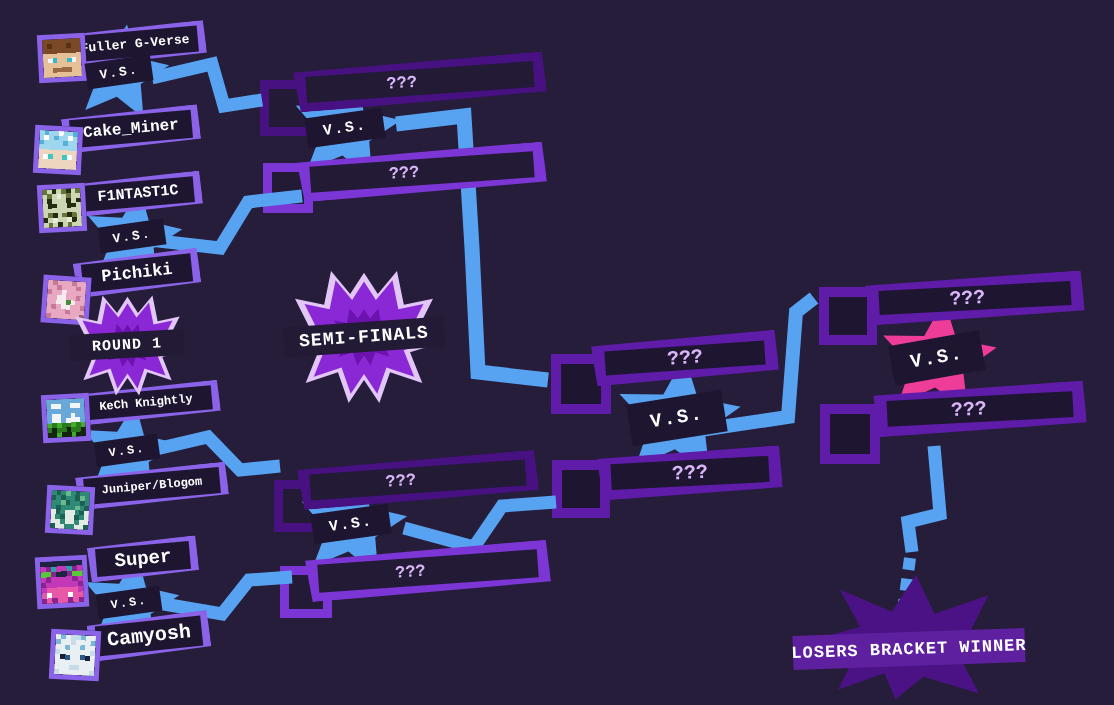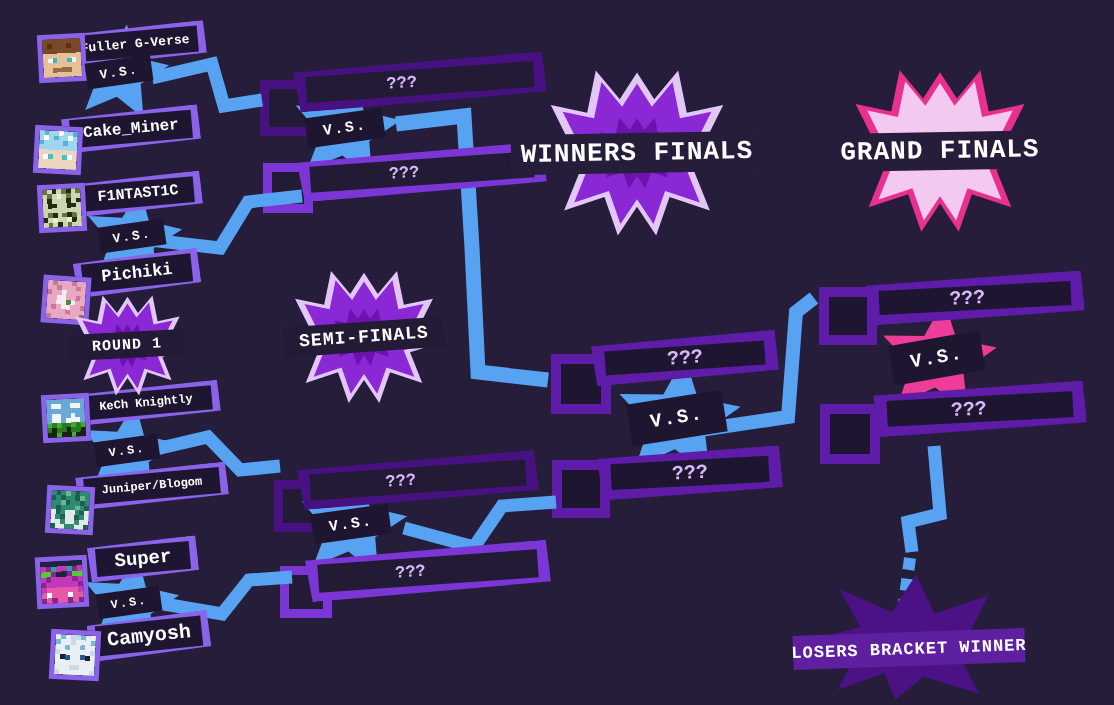--- a/index.html
+++ b/index.html
@@ -58,40 +58,21 @@
     <svg class="flower" viewBox="0 0 230 230">
         <polygon points="65.1,15.2 94.1,50.0 115.0,17.6 135.9,50.0 164.9,15.2 175.3,66.3 219.4,57.0 196.2,103.4 228.7,124.3 184.6,138.2 203.2,184.6 154.4,168.4 138.2,214.8 115.0,180.0 91.8,214.8 75.6,168.4 26.8,184.6 45.4,138.2 1.3,124.3 33.8,103.4 10.6,57.0 54.7,66.3" fill="#e2c6f8"></polygon>
         <polygon points="72.0,29.0 97.0,59.0 115.0,31.0 133.0,59.0 158.0,29.0 167.0,73.0 205.0,65.0 185.0,105.0 213.0,123.0 175.0,135.0 191.0,175.0 149.0,161.0 135.0,201.0 115.0,171.0 95.0,201.0 81.0,161.0 39.0,175.0 55.0,135.0 17.0,123.0 45.0,105.0 25.0,65.0 63.0,73.0" fill="#8a28d6"></polygon>
         <polygon points="93.5,72.0 106.0,87.0 115.0,73.0 124.0,87.0 136.5,72.0 141.0,94.0 160.0,90.0 150.0,110.0 164.0,119.0 145.0,125.0 153.0,145.0 132.0,138.0 125.0,158.0 115.0,143.0 105.0,158.0 98.0,138.0 77.0,145.0 85.0,125.0 66.0,119.0 80.0,110.0 70.0,90.0 89.0,94.0" fill="#6c12ae"></polygon>
       </svg>
     <div class="band" style="width: 160px; height: 30px; background: rgb(35, 26, 54); transform: translate(-50%, -50%) rotate(-4deg);">
       <span class="band-text" style="font-size: 18px;">SEMI-FINALS</span>
     </div>
   </div>
 
-  <div id="badge-winners" class="badge" style="left: 542px; top: 58px; width: 190px; height: 190px;">
-    <svg class="flower" viewBox="0 0 230 230">
-        <polygon points="65.1,15.2 94.1,50.0 115.0,17.6 135.9,50.0 164.9,15.2 175.3,66.3 219.4,57.0 196.2,103.4 228.7,124.3 184.6,138.2 203.2,184.6 154.4,168.4 138.2,214.8 115.0,180.0 91.8,214.8 75.6,168.4 26.8,184.6 45.4,138.2 1.3,124.3 33.8,103.4 10.6,57.0 54.7,66.3" fill="#e2c6f8"></polygon>
-        <polygon points="72.0,29.0 97.0,59.0 115.0,31.0 133.0,59.0 158.0,29.0 167.0,73.0 205.0,65.0 185.0,105.0 213.0,123.0 175.0,135.0 191.0,175.0 149.0,161.0 135.0,201.0 115.0,171.0 95.0,201.0 81.0,161.0 39.0,175.0 55.0,135.0 17.0,123.0 45.0,105.0 25.0,65.0 63.0,73.0" fill="#8a28d6"></polygon>
-        <polygon points="93.5,72.0 106.0,87.0 115.0,73.0 124.0,87.0 136.5,72.0 141.0,94.0 160.0,90.0 150.0,110.0 164.0,119.0 145.0,125.0 153.0,145.0 132.0,138.0 125.0,158.0 115.0,143.0 105.0,158.0 98.0,138.0 77.0,145.0 85.0,125.0 66.0,119.0 80.0,110.0 70.0,90.0 89.0,94.0" fill="#6c12ae"></polygon>
-      </svg>
-    <div class="band" style="width: 252px; height: 40px; background: rgb(38, 29, 59); transform: translate(-50%, -50%) rotate(-1deg);">
-      <span class="band-text" style="font-size: 26px;">WINNERS FINALS</span>
-    </div>
-  </div>
 
-  <div id="badge-grand" class="badge" style="left: 847px; top: 58px; width: 186px; height: 186px;">
-    <svg class="flower" viewBox="0 0 230 230">
-        <polygon points="65.1,15.2 94.1,50.0 115.0,17.6 135.9,50.0 164.9,15.2 175.3,66.3 219.4,57.0 196.2,103.4 228.7,124.3 184.6,138.2 203.2,184.6 154.4,168.4 138.2,214.8 115.0,180.0 91.8,214.8 75.6,168.4 26.8,184.6 45.4,138.2 1.3,124.3 33.8,103.4 10.6,57.0 54.7,66.3" fill="#e8308f"></polygon>
-        <polygon points="72.0,29.0 97.0,59.0 115.0,31.0 133.0,59.0 158.0,29.0 167.0,73.0 205.0,65.0 185.0,105.0 213.0,123.0 175.0,135.0 191.0,175.0 149.0,161.0 135.0,201.0 115.0,171.0 95.0,201.0 81.0,161.0 39.0,175.0 55.0,135.0 17.0,123.0 45.0,105.0 25.0,65.0 63.0,73.0" fill="#f3c9ef"></polygon>
-      </svg>
-    <div class="band" style="width: 244px; height: 38px; background: rgb(38, 29, 59); transform: translate(-50%, -50%) rotate(-1deg);">
-      <span class="band-text" style="font-size: 26px;">GRAND FINALS</span>
-    </div>
-  </div>
 
   <div id="badge-losers" class="badge" style="left: 801px; top: 571px; width: 215px; height: 130px;">
     <svg class="flower" viewBox="0 0 220 140">
         <polygon points="8,74 58,60 36,20 92,44 118,4 138,46 196,26 176,66 218,88 168,98 186,132 126,114 96,138 84,110 34,128 52,92 2,96" fill="#4a1284"></polygon>
       </svg>
     <div class="band" style="width: 232px; height: 34px; background: rgb(94, 32, 159); top: 60%; transform: translate(-50%, -50%) rotate(-2deg);">
       <span class="band-text" style="font-size: 17px;">LOSERS BRACKET WINNER</span>
     </div>
   </div>
 <div class="vs-box" style="left: 86px; top: 59px; width: 66px; height: 26px; background: rgb(30, 21, 49); transform: rotate(-8deg); z-index: 4; position: absolute;">

